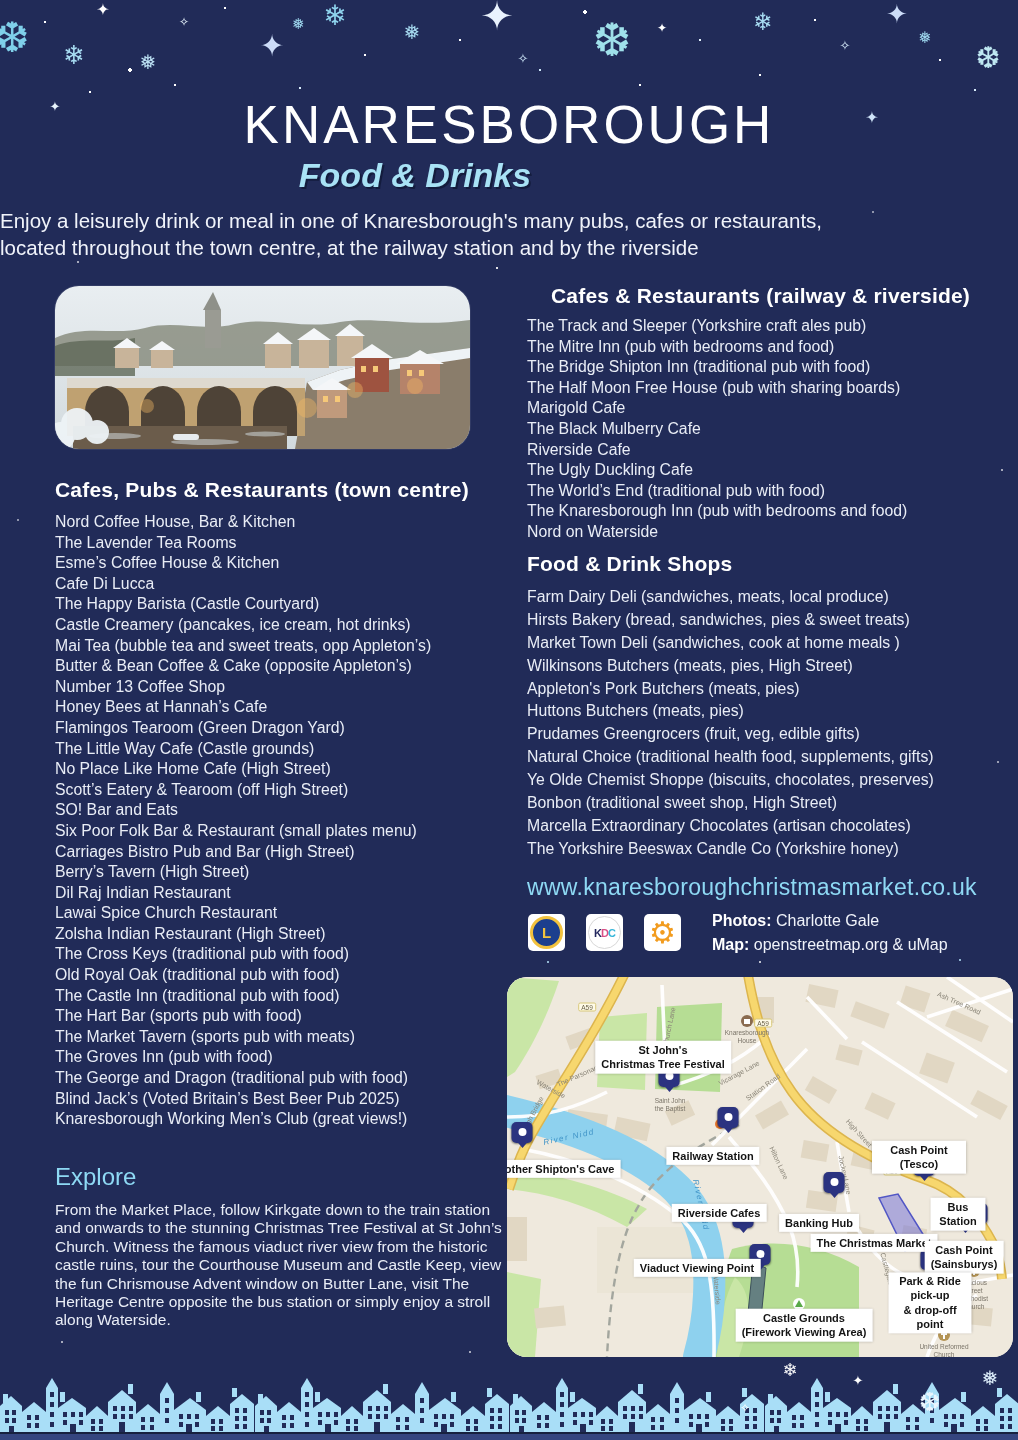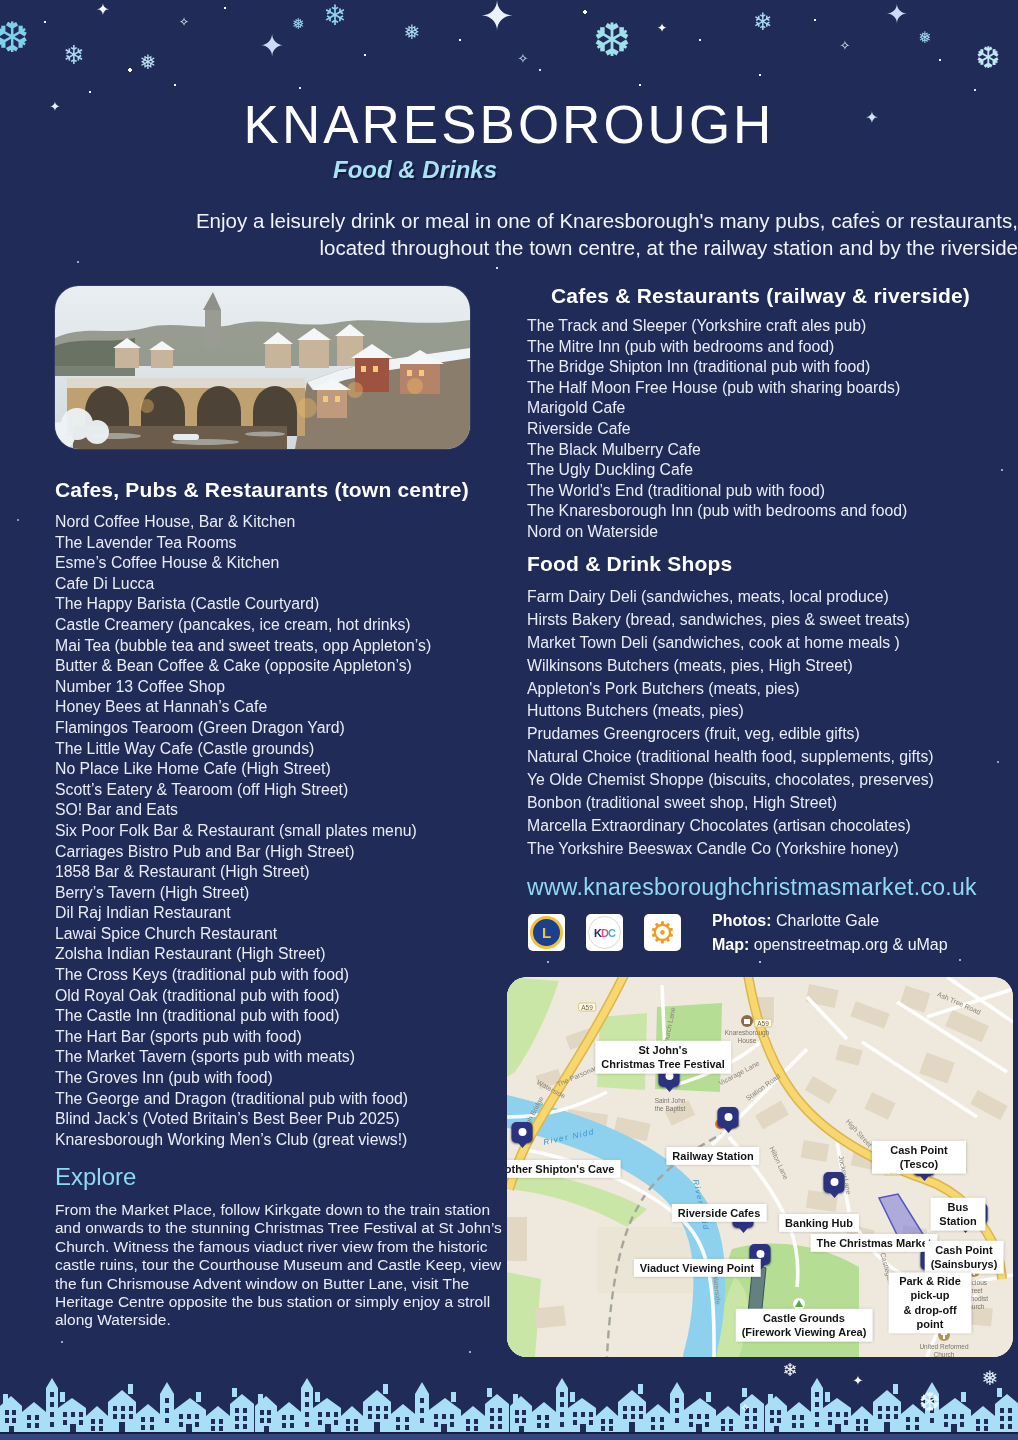--- a/index.html
+++ b/index.html
@@ -39,23 +39,23 @@
       radial-gradient(3px 3px at 815px 20px,#fff 50%,transparent 51%),
       radial-gradient(2px 2px at 940px 60px,#fff 50%,transparent 51%),
       radial-gradient(3px 3px at 975px 90px,#d7ecfb 50%,transparent 51%),
       radial-gradient(2px 2px at 90px 92px,#fff 50%,transparent 51%),
       radial-gradient(2px 2px at 175px 85px,#fff 50%,transparent 51%);
   }
   .flake{position:absolute;font-family:"DejaVu Sans",sans-serif;line-height:1;transform:translate(-50%,-50%);}
   
   .title{left:0;top:94px;width:1018px;text-align:center;font-size:53px;font-weight:400;
     letter-spacing:3px;color:#ffffff;}
-  .subtitle{left:0;top:156px;width:830px;text-align:center;font-size:24px;font-weight:700;
+  .subtitle{left:0;top:156px;width:830px;text-align:center;font-size:34px;font-weight:700;
     font-style:italic;color:#a8e2f5;text-shadow:2px 2px 0 rgba(10,16,40,.55);}
-  .intro{left:0;top:207px;width:1018px;text-align:right;font-size:20.5px;line-height:27px;
+  .intro{left:0;top:207px;width:1018px;text-align:left;font-size:20.5px;line-height:27px;
     color:#f0f3fa;white-space:pre-line;}
   
   .photo{left:55px;top:286px;width:415px;height:163px;border-radius:24px;overflow:hidden;
     box-shadow:0 0 0 1px rgba(255,255,255,.08);}
   
   .h-section{font-size:21px;font-weight:700;color:#ffffff;letter-spacing:.2px;}
   .h-accent{font-size:24px;font-weight:400;color:#8ed9f4;}
   .list{font-size:15.8px;color:#e9edf6;}
   .list .li{height:20.6px;line-height:20.6px;white-space:nowrap;}
   .list.wide .li{height:22.9px;line-height:22.9px;}
@@ -221,21 +221,20 @@
       <div class="li">Butter &amp; Bean Coffee &amp; Cake (opposite Appleton’s)</div>
       <div class="li">Number 13 Coffee Shop</div>
       <div class="li">Honey Bees at Hannah’s Cafe</div>
       <div class="li">Flamingos Tearoom (Green Dragon Yard)</div>
       <div class="li">The Little Way Cafe (Castle grounds)</div>
       <div class="li">No Place Like Home Cafe (High Street)</div>
       <div class="li">Scott’s Eatery &amp; Tearoom (off High Street)</div>
       <div class="li">SO! Bar and Eats</div>
       <div class="li">Six Poor Folk Bar &amp; Restaurant (small plates menu)</div>
       <div class="li">Carriages Bistro Pub and Bar (High Street)</div>
-      <div class="li">1858 Bar &amp; Restaurant (High Street)</div>
       <div class="li">Berry’s Tavern (High Street)</div>
       <div class="li">Dil Raj Indian Restaurant</div>
       <div class="li">Lawai Spice Church Restaurant</div>
       <div class="li">Zolsha Indian Restaurant (High Street)</div>
       <div class="li">The Cross Keys (traditional pub with food)</div>
       <div class="li">Old Royal Oak (traditional pub with food)</div>
       <div class="li">The Castle Inn (traditional pub with food)</div>
       <div class="li">The Hart Bar (sports pub with food)</div>
       <div class="li">The Market Tavern (sports pub with meats)</div>
       <div class="li">The Groves Inn (pub with food)</div>
@@ -247,22 +246,22 @@
   <div class="abs h-accent" style="left:55px;top:1163px">Explore</div>
   <div class="abs explore-body" style="left:55px;top:1201px;width:456px">From the Market Place, follow Kirkgate down to the train station and onwards to the stunning Christmas Tree Festival at St John’s Church. Witness the famous viaduct river view from the historic castle ruins, tour the Courthouse Museum and Castle Keep, view the fun Chrismouse Advent window on Butter Lane, visit The Heritage Centre opposite the bus station or simply enjoy a stroll along Waterside.</div>
 
   <div class="abs h-section" style="left:551px;top:284px">Cafes &amp; Restaurants (railway &amp; riverside)</div>
   <div class="abs list" style="left:527px;top:316px;width:490px">
       <div class="li">The Track and Sleeper (Yorkshire craft ales pub)</div>
       <div class="li">The Mitre Inn (pub with bedrooms and food)</div>
       <div class="li">The Bridge Shipton Inn (traditional pub with food)</div>
       <div class="li">The Half Moon Free House (pub with sharing boards)</div>
       <div class="li">Marigold Cafe</div>
+      <div class="li">The Black Mulberry Cafe</div>
       <div class="li">Riverside Cafe</div>
-      <div class="li">The Black Mulberry Cafe</div>
       <div class="li">The Ugly Duckling Cafe</div>
       <div class="li">The World’s End (traditional pub with food)</div>
       <div class="li">The Knaresborough Inn (pub with bedrooms and food)</div>
       <div class="li">Nord on Waterside</div>
     </div>
 
   <div class="abs h-section" style="left:527px;top:552px">Food &amp; Drink Shops</div>
   <div class="abs list wide" style="left:527px;top:586px;width:490px">
       <div class="li">Farm Dairy Deli (sandwiches, meats, local produce)</div>
       <div class="li">Hirsts Bakery (bread, sandwiches, pies &amp; sweet treats)</div>

